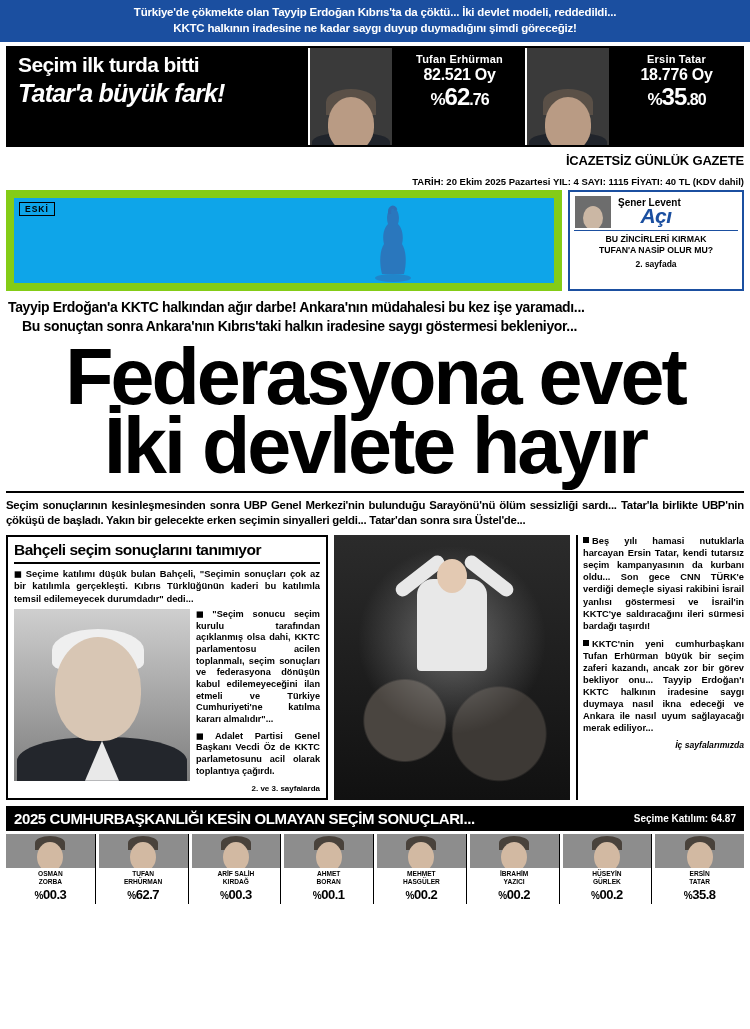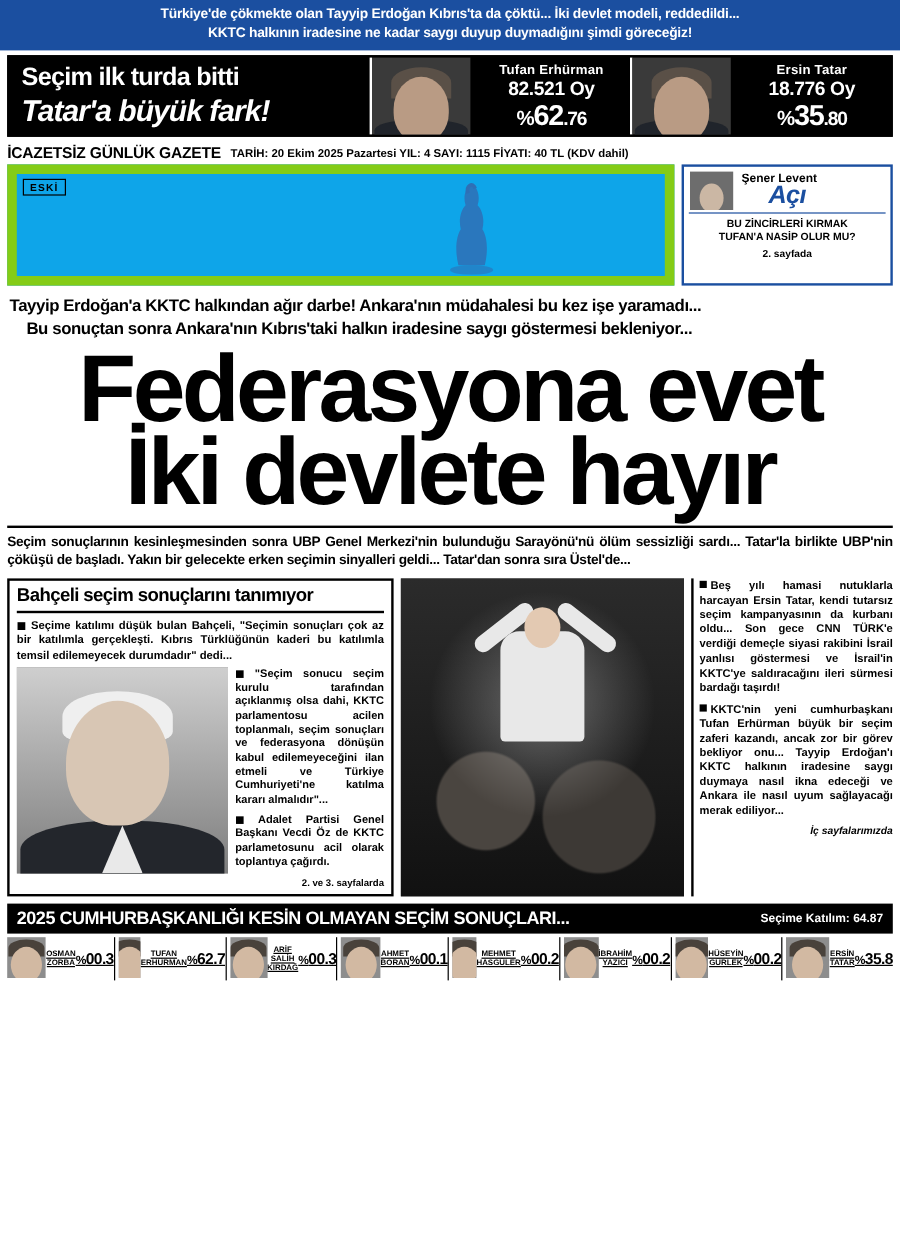--- a/index.html
+++ b/index.html
@@ -25,21 +25,21 @@
     letter-spacing: -0.2px;
   }
 
   
   .results-strip {
     margin: 4px 6px 0;
     border: 2px solid #000;
     background: #000;
     display: flex;
     align-items: stretch;
-    height: 68px;
+    height: 101px;
   }
   .res-head {
     flex: 0 0 300px;
     background: #000;
     color: #fff;
     padding: 6px 8px 0 10px;
   }
   .res-head .l1 {
     font-size: 21px;
     font-weight: bold;
@@ -108,20 +108,21 @@
   .cand-pct { font-size: 24px; font-weight: bold; line-height: 1; margin-top: 1px; letter-spacing: -1px;}
   .cand-pct .sym { font-size: 17px; }
   .cand-pct .dec { font-size: 16px; }
 
   
   .meta-row {
     display: flex;
     align-items: flex-end;
     margin: 6px 6px 0;
     gap: 8px;
+    flex-direction: column;
   }
   .meta-left {
     font-size: 13px;
     font-weight: bold;
     letter-spacing: -0.2px;
     white-space: nowrap;
   }
   .meta-mid {
     font-size: 9.5px;
     font-weight: bold;
@@ -280,24 +281,23 @@
     padding: 4px 8px;
   }
   .bottom-bar .t { font-size: 15px; font-weight: bold; letter-spacing: -0.4px; }
   .bottom-bar .k { font-size: 10px; font-weight: bold; }
 
   .cand-row { display: flex; margin: 3px 6px 0; gap: 3px; }
   .mini {
     flex: 1 1 0;
     border-right: 1px solid #000;
     display: flex;
-    flex-direction: row;
+    flex-direction: column;
     align-items: center;
     padding-bottom: 2px;
-    text-decoration: underline;
   }
   .mini:last-child { border-right: none; }
   .mini .ph {
     width: 100%; height: 34px; background: #8d8d8d; position: relative; overflow: hidden;
   }
   .mini .ph .f { position:absolute; left:50%; bottom:-4px; transform:translateX(-50%); width:26px;height:30px;border-radius:50%;background:#d2b9a2;}
   .mini .ph .h { position:absolute; left:50%; bottom:18px; transform:translateX(-50%); width:30px;height:14px;border-radius:50% 50% 0 0;background:#49423b;}
   .mini .nm { font-size: 6.6px; font-weight: bold; text-align: center; line-height: 1.15; margin-top: 2px; }
   .mini .pc { font-size: 13px; font-weight: bold; letter-spacing: -0.5px; margin-top: 1px; }
   .mini .pc .s { font-size: 10px; }

